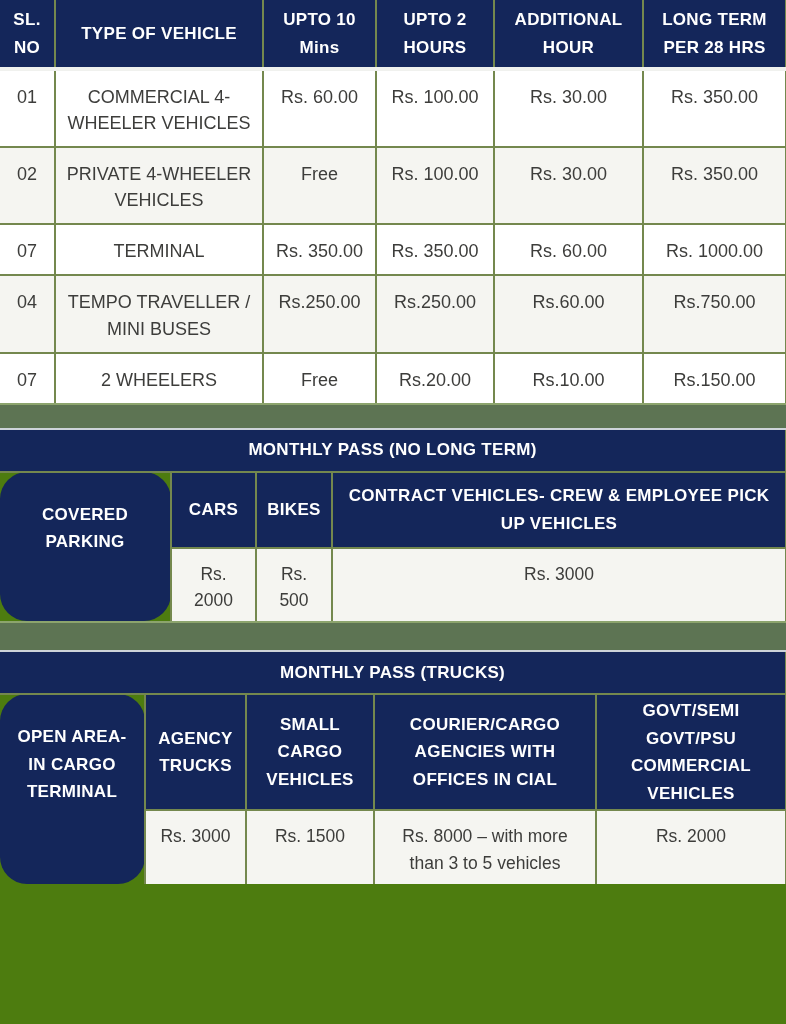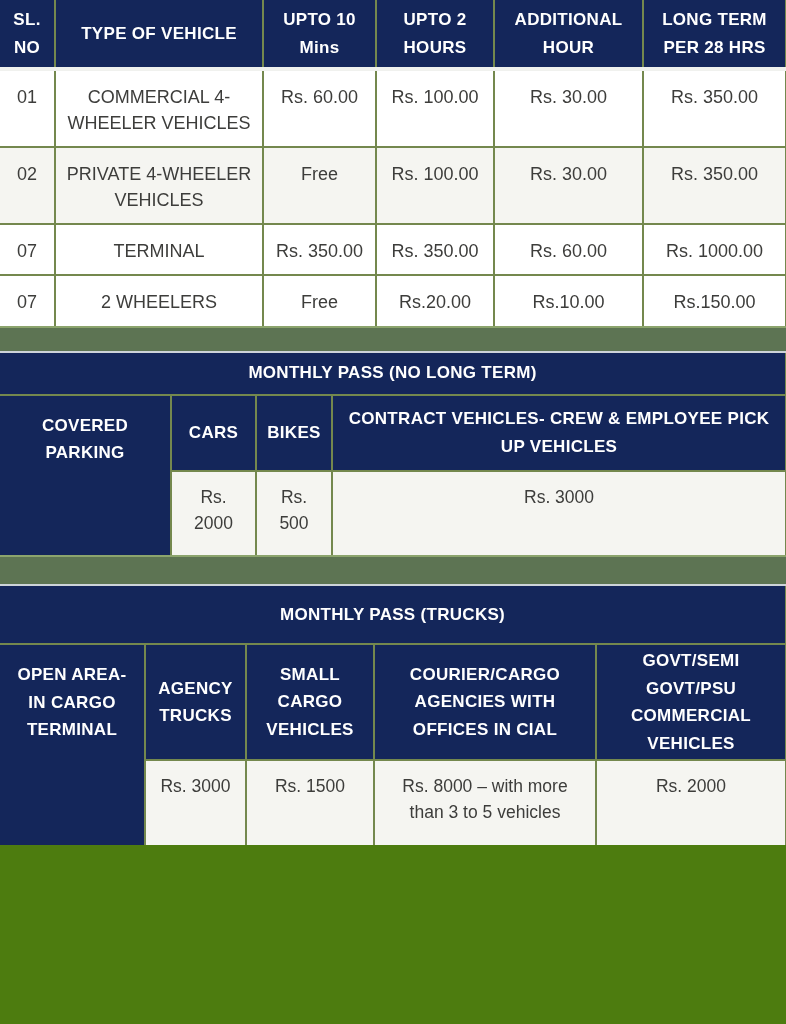--- a/index.html
+++ b/index.html
@@ -40,24 +40,24 @@
     background:#ffffff;color:var(--text);
     text-align:center;vertical-align:top;
     font-size:18px;line-height:1.45;
     padding:13px 6px 10px;white-space:pre-line;
   }
   .alt .body-cell{background:var(--row-alt);}
   .light-cell{
     background:var(--row-alt);color:var(--text);
     text-align:center;vertical-align:top;
     font-size:17.5px;line-height:1.5;
-    padding:12px 6px 19px;white-space:pre-line;
+    padding:12px 6px 8px;white-space:pre-line;
   }
   .t1 thead th{border-bottom:4px solid var(--header-gap);}
-  .span-head{vertical-align:top;padding-top:16px;}
+  .span-head{vertical-align:top;padding-top:28px;border-radius:27px;}
   .band{
     width:786px;height:27px;flex:0 0 auto;
     background:var(--band-green);
     border-top:2px solid var(--band-edge);
     border-bottom:2px solid var(--band-bottom);
   }
   .band.band2{height:31px;}
 </style>
 </head>
 <body>
@@ -108,20 +108,29 @@
         <td class="body-cell">Rs. 350.00</td>
       </tr>
       <tr style="height:47px">
         <td class="body-cell">07</td>
         <td class="body-cell">TERMINAL</td>
         <td class="body-cell">Rs. 350.00</td>
         <td class="body-cell">Rs. 350.00</td>
         <td class="body-cell">Rs. 60.00</td>
         <td class="body-cell">Rs. 1000.00</td>
       </tr>
+      <tr style="height:75px" class="alt">
+        <td class="body-cell">04</td>
+        <td class="body-cell">TEMPO TRAVELLER /
+MINI BUSES</td>
+        <td class="body-cell">Rs.250.00</td>
+        <td class="body-cell">Rs.250.00</td>
+        <td class="body-cell">Rs.60.00</td>
+        <td class="body-cell">Rs.750.00</td>
+      </tr>
       <tr style="height:47px">
         <td class="body-cell">07</td>
         <td class="body-cell">2 WHEELERS</td>
         <td class="body-cell">Free</td>
         <td class="body-cell">Rs.20.00</td>
         <td class="body-cell">Rs.10.00</td>
         <td class="body-cell">Rs.150.00</td>
       </tr>
     </tbody>
   </table>
@@ -161,21 +170,21 @@
 
   <table>
     <colgroup>
       <col style="width:145px">
         <col style="width:101px">
         <col style="width:128px">
       <col style="width:222px">
         <col style="width:190px">
     </colgroup>
     <tbody>
-      <tr style="height:58px">
+      <tr style="height:42px">
         <td class="title-cell" colspan="5">MONTHLY PASS (TRUCKS)</td>
       </tr>
       <tr style="height:116px">
         <td class="navy-cell span-head" rowspan="2">OPEN AREA-
 IN CARGO
 TERMINAL</td>
         <td class="navy-cell">AGENCY
 TRUCKS</td>
         <td class="navy-cell">SMALL
 CARGO

